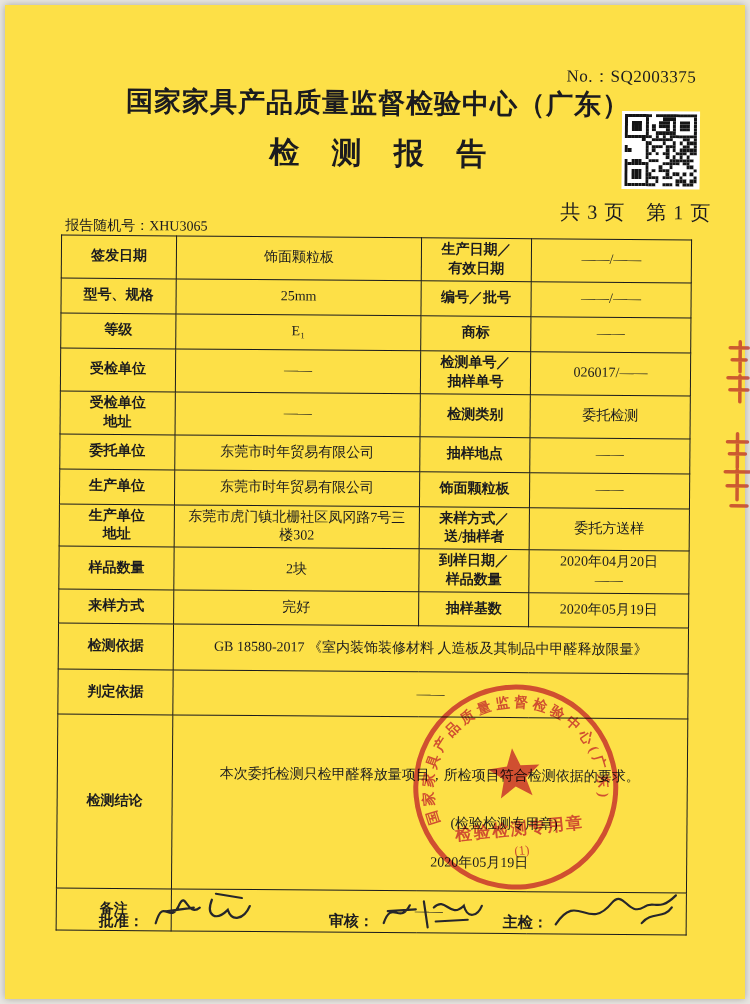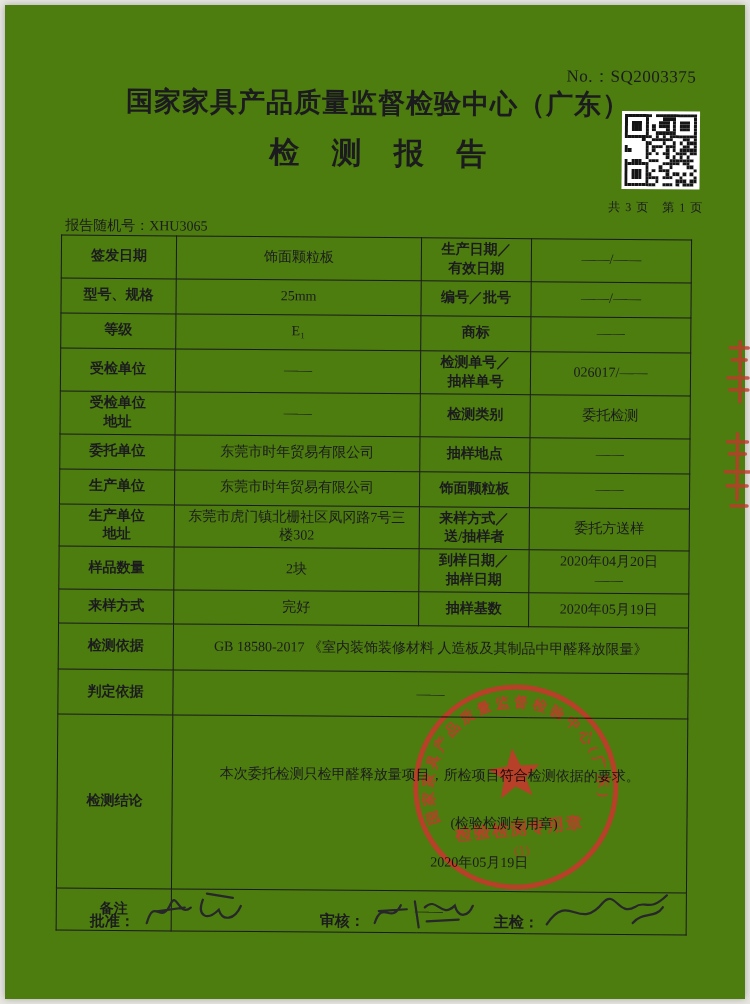--- a/index.html
+++ b/index.html
@@ -6,21 +6,21 @@
   html,body{width:750px;height:1004px;}
   body{
     background:#e8e6e1;
     overflow:hidden;
     position:relative;
     font-family:"Liberation Serif","DejaVu Serif",serif;
     color:#1b1b1f;
   }
   .paper{
     position:absolute;inset:5px;
-    background:#4d7c0f;
+    background:#fde047;
     box-shadow:0 0 7px rgba(0,0,0,.28);
   }
   .content{
     position:absolute;inset:0;
     transform:rotate(.45deg);
     transform-origin:50% 50%;
   }
   .report-no{position:absolute;top:58px;right:52px;font-size:17px;letter-spacing:.5px;}
   .center-name{
     position:absolute;top:80px;left:0;width:100%;text-align:center;
@@ -32,21 +32,21 @@
     font-size:30px;font-weight:bold;letter-spacing:12px;text-indent:12px;
     font-family:"Liberation Sans","DejaVu Sans",sans-serif;
   }
   .qr{
     position:absolute;top:104px;right:48px;width:78px;height:78px;
     background:#fff;padding:3px;
     display:grid;grid-template-columns:repeat(21,1fr);grid-template-rows:repeat(21,1fr);
   }
   .qr div{background:#fff;}
   .qr div.d{background:#141414;}
-  .page-info{position:absolute;top:192px;right:44px;font-size:12px;letter-spacing:1px;}
+  .page-info{position:absolute;top:192px;right:36px;font-size:20px;letter-spacing:1px;}
   .random-no{position:absolute;top:214px;left:58px;font-size:14px;}
 
   table.report{
     position:absolute;top:232px;left:54px;width:630px;
     border-collapse:collapse;table-layout:fixed;font-size:14px;
     background:transparent;
   }
   table.report td{
     border:1px solid #1a1a1e;
     text-align:center;vertical-align:middle;
@@ -60,21 +60,21 @@
   .concl-date{position:absolute;left:252px;top:115px;white-space:nowrap;}
 
   .stamp{
     position:absolute;left:407px;top:675px;width:212px;height:212px;
     opacity:.86;mix-blend-mode:multiply;pointer-events:none;
     transform:rotate(-6deg);
   }
   .edge-marks{position:absolute;right:-4px;top:330px;width:46px;height:220px;overflow:visible;}
 
   .sig-group{position:absolute;display:flex;align-items:flex-end;}
-  .sig-label{font-size:15px;font-weight:bold;padding-bottom:4px;}
+  .sig-label{font-size:15px;font-weight:bold;padding-bottom:4px;margin-left:9px;}
   .sig{margin-left:2px;}
 </style>
 </head>
 <body>
 
 <div class="paper">
   <div class="content">
 
     <div class="report-no">
       <span>No.：</span><span>SQ2003375</span>
@@ -592,21 +592,21 @@
           <td>东莞市虎门镇北栅社区凤冈路7号三
 楼302</td>
           <td class="lbl">来样方式／
 送/抽样者</td>
           <td>委托方送样</td>
         </tr>
         <tr style="height:40px">
           <td class="lbl">样品数量</td>
           <td>2块</td>
           <td class="lbl">到样日期／
-抽样日期</td>
+样品数量</td>
           <td>2020年04月20日
 ——</td>
         </tr>
         <tr style="height:34px">
           <td class="lbl">来样方式</td>
           <td>完好</td>
           <td class="lbl">抽样基数</td>
           <td>2020年05月19日</td>
         </tr>
         <tr style="height:46px">

